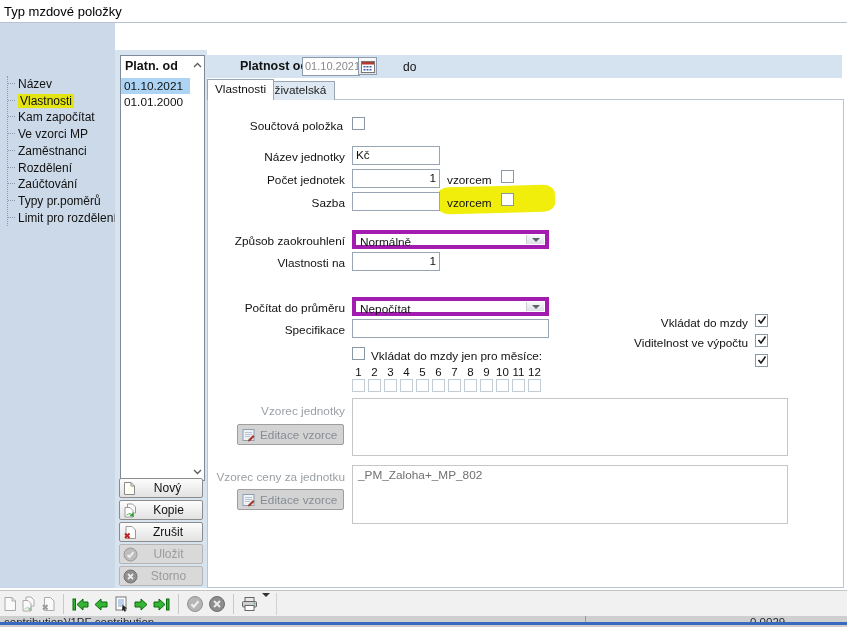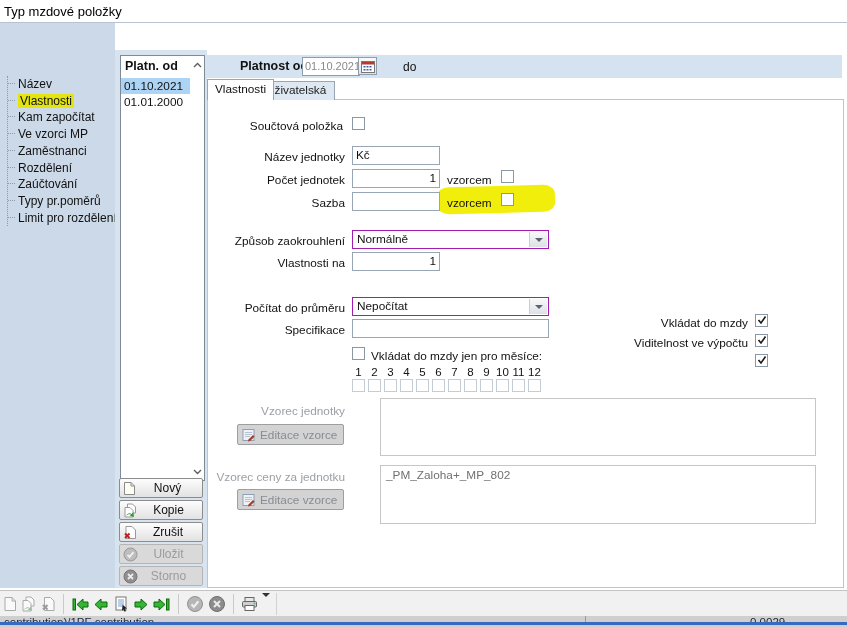--- a/index.html
+++ b/index.html
@@ -62,30 +62,30 @@
 
   
   .flabel{position:absolute;text-align:right;font-size:11.8px;white-space:nowrap;cursor:default;}
   .flabel.gray{color:#9aa0a6;}
   .tin{position:absolute;box-sizing:border-box;background:#fff;border:1px solid #98a5b4;
        font-size:11.8px;height:19px;line-height:17px;padding:0 3px;}
   .tin.right{text-align:right;}
   .cb{position:absolute;width:13px;height:13px;background:#fff;border:1px solid #8a97a5;box-sizing:border-box;cursor:default;}
   .cb.light{border-color:#c3cdd6;}
   .cb svg{position:absolute;left:0px;top:-1px;}
-  .dd{position:absolute;box-sizing:border-box;height:19px;background:#fff;border:1px solid #a21caf;
+  .dd{position:absolute;box-sizing:border-box;height:19px;background:#fff;border:4px solid #a21caf;
       font-size:11.8px;line-height:17px;padding-left:4px;cursor:default;}
   .dd .arrow{position:absolute;right:1px;top:1px;bottom:1px;width:17px;
              background:linear-gradient(#f7f8f9,#dde1e6);border-left:1px solid #c9ced4;
              display:flex;align-items:center;justify-content:center;}
   .tri-dn{width:0;height:0;border-left:4px solid transparent;border-right:4px solid transparent;border-top:4px solid #5a646e;}
   .blob{position:absolute;left:437px;top:186px;width:118px;height:27px;background:#f2ee0b;border-radius:12px/9px;transform:rotate(-1.5deg);}
   .month-num{display:inline-block;width:13px;margin-right:3px;text-align:center;font-size:11.5px;}
   .tarea{position:absolute;box-sizing:border-box;background:#fff;border:1px solid #c6c6c6;
-         font-size:11.8px;color:#707070;padding:2px 5px;margin-left:28px;}
+         font-size:11.8px;color:#707070;padding:2px 5px;}
   .editbtn{position:absolute;left:237px;width:107px;height:21px;padding:0 4px;gap:4px;
            background:#d3d3d3;border:1px solid #9e9e9e;color:#868d94;border-radius:2px;
            display:flex;align-items:center;font-size:11.8px;box-sizing:border-box;cursor:default;}
 
   
   .toolbar{position:absolute;left:0;top:590px;width:847px;height:27px;background:#f1f1f1;border-top:1px solid #c4c4c4;box-sizing:border-box;}
   .tb-icons{position:absolute;left:3px;top:2px;height:22px;display:flex;align-items:center;gap:4px;padding-right:6px;border-right:1px solid #d2d2d2;}
   .tb-sep{width:1px;height:20px;background:#c9c9c9;margin:0 3px;}
 
   

